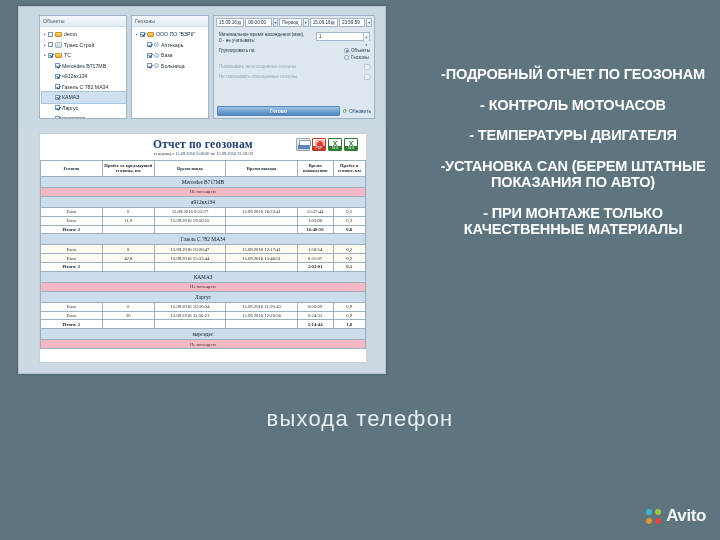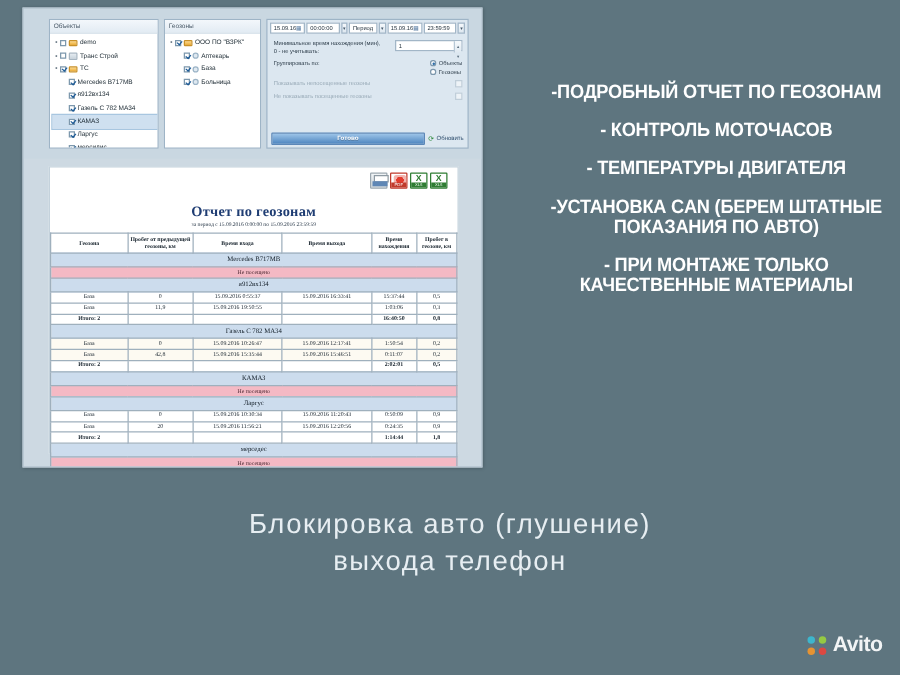--- a/index.html
+++ b/index.html
@@ -107,21 +107,21 @@
     background:radial-gradient(circle at 50% 60%, #e23b2e 0 45%, #f2b3ad 46% 100%); border-radius:2px 2px 0 0; }
   .ico-pdf::after { content:"PDF"; position:absolute; left:0; bottom:0; width:100%; text-align:center;
     font-size:3.4px; color:#fff; background:#c0392b; line-height:4px; }
   .ico-xls { background:#fff; border:1px solid #2e7d32; }
   .ico-xls::before { content:"X"; position:absolute; left:0; top:0; width:100%; text-align:center;
     font-size:7px; font-weight:bold; color:#2e7d32; line-height:9px; }
   .ico-xls::after { content:"XLS"; position:absolute; left:0; bottom:0; width:100%; text-align:center;
     font-size:3.2px; color:#fff; background:#2e7d32; line-height:4px; }
 
   .rtitle { text-align:center; font-family:"Liberation Serif", serif; font-size:11.5px; font-weight:bold;
-    color:#1f3d73; padding-top:30px; letter-spacing:.2px; }
+    color:#1f3d73; padding-top:4px; letter-spacing:.2px; }
   .rsub { text-align:center; font-family:"Liberation Serif", serif; font-size:4.4px; color:#2b3a4a; padding-top:1px; padding-bottom:4px; }
 
   table.rt { width:100%; border-collapse:collapse; font-family:"Liberation Serif", serif; }
   table.rt th, table.rt td { border:1px solid #9fb0bd; }
   table.rt th {
     font-size:4.6px; font-weight:bold; color:#16222c; text-align:center;
     padding:2px 1px; line-height:5.4px; background:#fff;
   }
   table.rt td { font-size:4.7px; color:#17232d; text-align:center; padding:1.4px 1px; height:7px; }
   tr.grp td { background:#ccdced; font-family:"Liberation Serif", serif; font-size:5.4px; color:#111c26; padding:2px 0; }
@@ -435,21 +435,20 @@
 
   <div class="bullets" id="ad-bullets">
       <div class="bullet">-Подробный отчет по геозонам</div>
       <div class="bullet">- Контроль моточасов</div>
       <div class="bullet">- Температуры двигателя</div>
       <div class="bullet">-Установка CAN (берем штатные показания по авто)</div>
       <div class="bullet">- При монтаже только качественные материалы</div>
     </div>
 
   <div class="bottom-text">
-    <div>Блокировка авто (глушение)</div>
     <div>выхода телефон</div>
   </div>
 
   <div class="avito">
     <div class="dots">
       <i class="d1"></i>
         <i class="d2"></i>
         <i class="d3"></i>
         <i class="d4"></i>
     </div>

